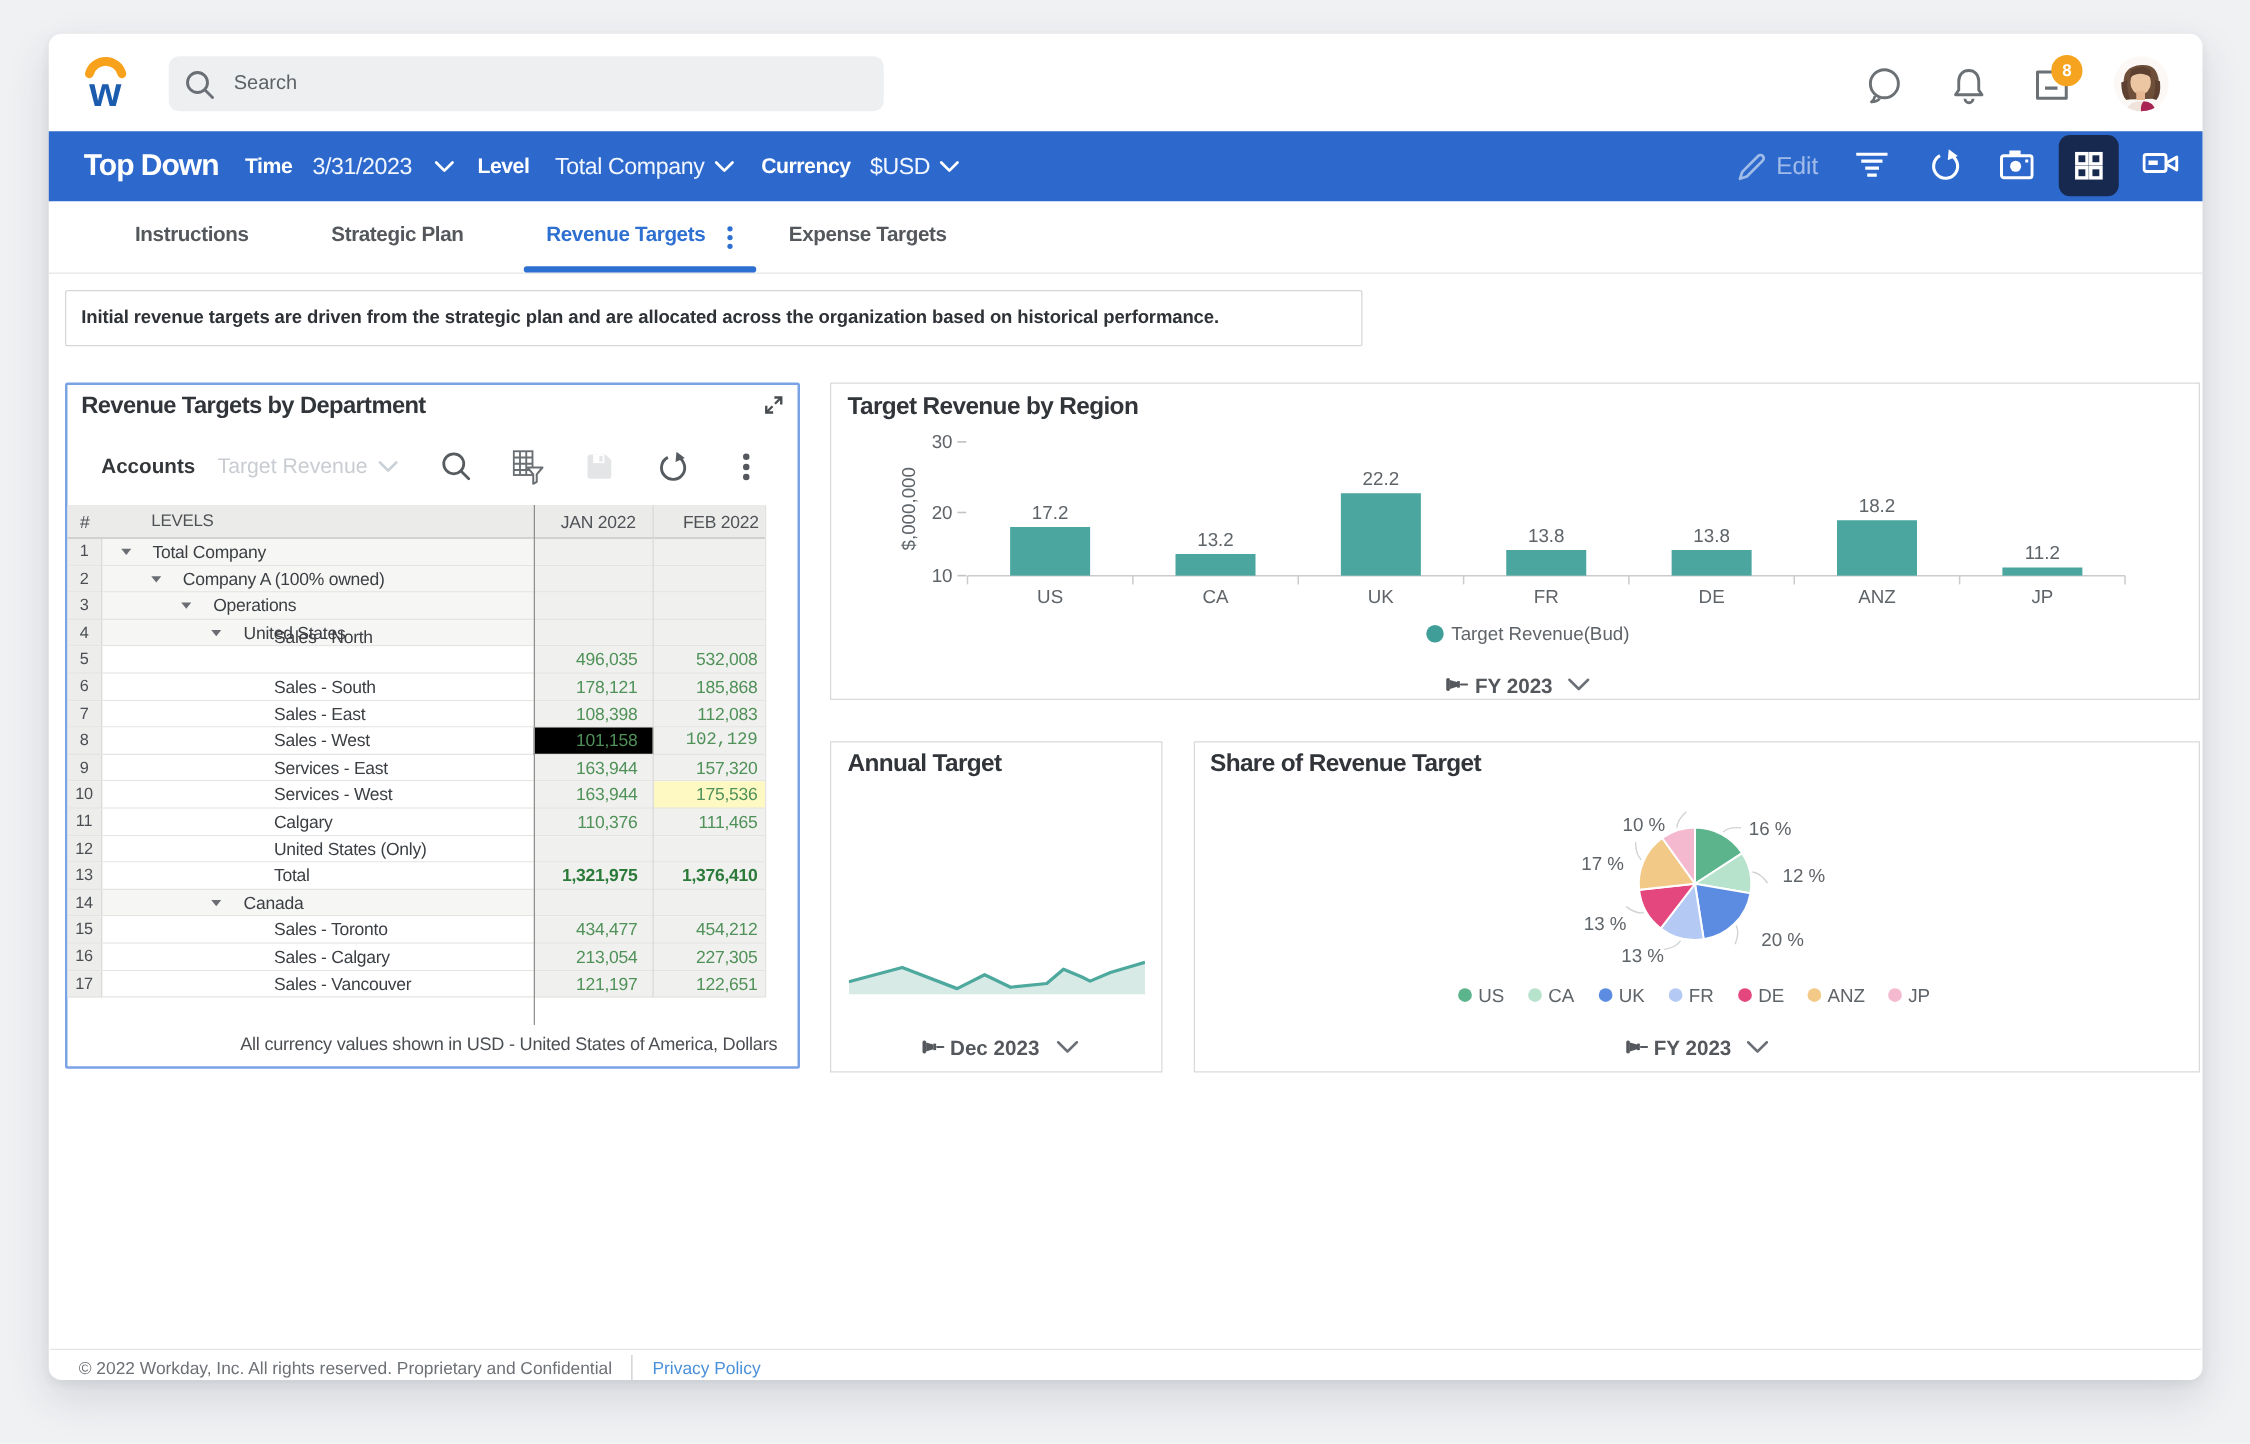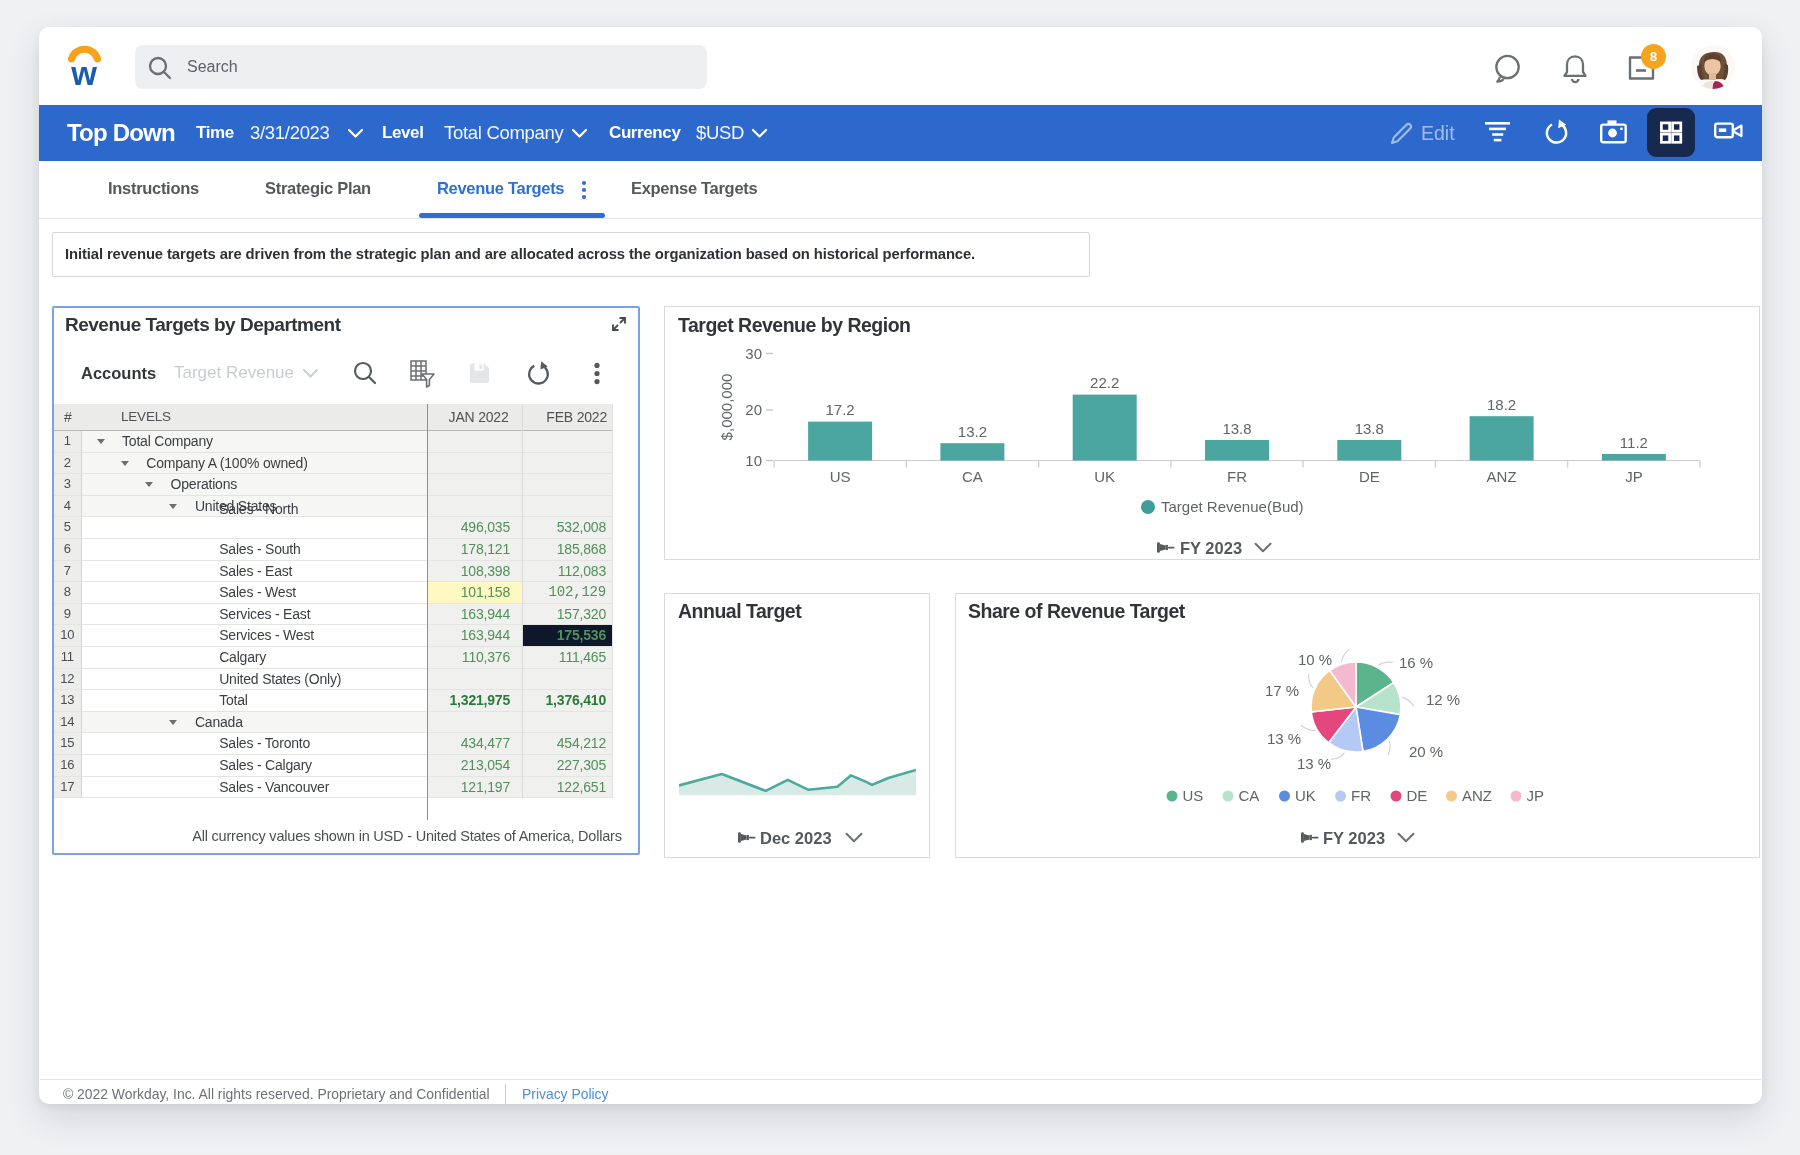--- a/index.html
+++ b/index.html
@@ -216,32 +216,32 @@
     <div class="gcell num" style="left:427.0px;top:539.00px;width:95.5px;height:21.60px;background:#f0f0ee;border-bottom:1px solid #e4e4e2;line-height:20.6px;padding-right:12.5px;">178,121</div>
     <div class="gcell num" style="left:522.5px;top:539.00px;width:89.5px;height:21.60px;background:#f0f0ee;border-bottom:1px solid #e4e4e2;line-height:20.6px;padding-right:6px;">185,868</div>
     <div class="gcell" style="left:54.0px;top:560.60px;width:27.5px;height:21.60px;background:#ededeb;border-bottom:1px solid #e4e4e2;border-right:1px solid #d4d4d2;line-height:20.6px;text-align:center;font-size:13px;color:#4b4f53;">7</div>
     <div class="gcell" style="left:81.5px;top:560.60px;width:345.5px;height:21.60px;background:#fff;border-bottom:1px solid #e4e4e2;"></div>
     <div class="gcell" style="left:219.2px;top:560.60px;height:21.60px;line-height:21.6px;">Sales - East</div>
     <div class="gcell num" style="left:427.0px;top:560.60px;width:95.5px;height:21.60px;background:#f0f0ee;border-bottom:1px solid #e4e4e2;line-height:20.6px;padding-right:12.5px;">108,398</div>
     <div class="gcell num" style="left:522.5px;top:560.60px;width:89.5px;height:21.60px;background:#f0f0ee;border-bottom:1px solid #e4e4e2;line-height:20.6px;padding-right:6px;">112,083</div>
     <div class="gcell" style="left:54.0px;top:582.20px;width:27.5px;height:21.60px;background:#ededeb;border-bottom:1px solid #e4e4e2;border-right:1px solid #d4d4d2;line-height:20.6px;text-align:center;font-size:13px;color:#4b4f53;">8</div>
     <div class="gcell" style="left:81.5px;top:582.20px;width:345.5px;height:21.60px;background:#fff;border-bottom:1px solid #e4e4e2;"></div>
     <div class="gcell" style="left:219.2px;top:582.20px;height:21.60px;line-height:21.6px;">Sales - West</div>
-    <div class="gcell num" style="left:427.0px;top:582.20px;width:95.5px;height:21.60px;background:#fef9c3;border-bottom:1px solid #e4e4e2;line-height:20.6px;padding-right:12.5px;">101,158</div>
+    <div class="gcell num" style="left:427.0px;top:582.20px;width:95.5px;height:21.60px;background:#000000;border-bottom:1px solid #e4e4e2;line-height:20.6px;padding-right:12.5px;">101,158</div>
     <div class="gcell num" style="left:522.5px;top:582.20px;width:89.5px;height:21.60px;background:#f0f0ee;border-bottom:1px solid #e4e4e2;line-height:20.6px;padding-right:6px;font-family:Liberation Mono, monospace;">102,129</div>
     <div class="gcell" style="left:54.0px;top:603.80px;width:27.5px;height:21.60px;background:#ededeb;border-bottom:1px solid #e4e4e2;border-right:1px solid #d4d4d2;line-height:20.6px;text-align:center;font-size:13px;color:#4b4f53;">9</div>
     <div class="gcell" style="left:81.5px;top:603.80px;width:345.5px;height:21.60px;background:#fff;border-bottom:1px solid #e4e4e2;"></div>
     <div class="gcell" style="left:219.2px;top:603.80px;height:21.60px;line-height:21.6px;">Services - East</div>
     <div class="gcell num" style="left:427.0px;top:603.80px;width:95.5px;height:21.60px;background:#f0f0ee;border-bottom:1px solid #e4e4e2;line-height:20.6px;padding-right:12.5px;">163,944</div>
     <div class="gcell num" style="left:522.5px;top:603.80px;width:89.5px;height:21.60px;background:#f0f0ee;border-bottom:1px solid #e4e4e2;line-height:20.6px;padding-right:6px;">157,320</div>
     <div class="gcell" style="left:54.0px;top:625.40px;width:27.5px;height:21.60px;background:#ededeb;border-bottom:1px solid #e4e4e2;border-right:1px solid #d4d4d2;line-height:20.6px;text-align:center;font-size:13px;color:#4b4f53;">10</div>
     <div class="gcell" style="left:81.5px;top:625.40px;width:345.5px;height:21.60px;background:#fff;border-bottom:1px solid #e4e4e2;"></div>
     <div class="gcell" style="left:219.2px;top:625.40px;height:21.60px;line-height:21.6px;">Services - West</div>
     <div class="gcell num" style="left:427.0px;top:625.40px;width:95.5px;height:21.60px;background:#f0f0ee;border-bottom:1px solid #e4e4e2;line-height:20.6px;padding-right:12.5px;">163,944</div>
-    <div class="gcell num" style="left:522.5px;top:625.40px;width:89.5px;height:21.60px;background:#0f172a;border-bottom:1px solid #e4e4e2;line-height:20.6px;padding-right:6px;font-weight:bold;">175,536</div>
+    <div class="gcell num" style="left:522.5px;top:625.40px;width:89.5px;height:21.60px;background:#fef9c3;border-bottom:1px solid #e4e4e2;line-height:20.6px;padding-right:6px;">175,536</div>
     <div class="gcell" style="left:54.0px;top:647.00px;width:27.5px;height:21.60px;background:#ededeb;border-bottom:1px solid #e4e4e2;border-right:1px solid #d4d4d2;line-height:20.6px;text-align:center;font-size:13px;color:#4b4f53;">11</div>
     <div class="gcell" style="left:81.5px;top:647.00px;width:345.5px;height:21.60px;background:#fff;border-bottom:1px solid #e4e4e2;"></div>
     <div class="gcell" style="left:219.2px;top:647.00px;height:21.60px;line-height:21.6px;">Calgary</div>
     <div class="gcell num" style="left:427.0px;top:647.00px;width:95.5px;height:21.60px;background:#f0f0ee;border-bottom:1px solid #e4e4e2;line-height:20.6px;padding-right:12.5px;">110,376</div>
     <div class="gcell num" style="left:522.5px;top:647.00px;width:89.5px;height:21.60px;background:#f0f0ee;border-bottom:1px solid #e4e4e2;line-height:20.6px;padding-right:6px;">111,465</div>
     <div class="gcell" style="left:54.0px;top:668.60px;width:27.5px;height:21.60px;background:#ededeb;border-bottom:1px solid #e4e4e2;border-right:1px solid #d4d4d2;line-height:20.6px;text-align:center;font-size:13px;color:#4b4f53;">12</div>
     <div class="gcell" style="left:81.5px;top:668.60px;width:345.5px;height:21.60px;background:#fff;border-bottom:1px solid #e4e4e2;"></div>
     <div class="gcell" style="left:219.2px;top:668.60px;height:21.60px;line-height:21.6px;">United States (Only)</div>
     <div class="gcell num" style="left:427.0px;top:668.60px;width:95.5px;height:21.60px;background:#f0f0ee;border-bottom:1px solid #e4e4e2;line-height:20.6px;padding-right:12.5px;"></div>
     <div class="gcell num" style="left:522.5px;top:668.60px;width:89.5px;height:21.60px;background:#f0f0ee;border-bottom:1px solid #e4e4e2;line-height:20.6px;padding-right:6px;"></div>

